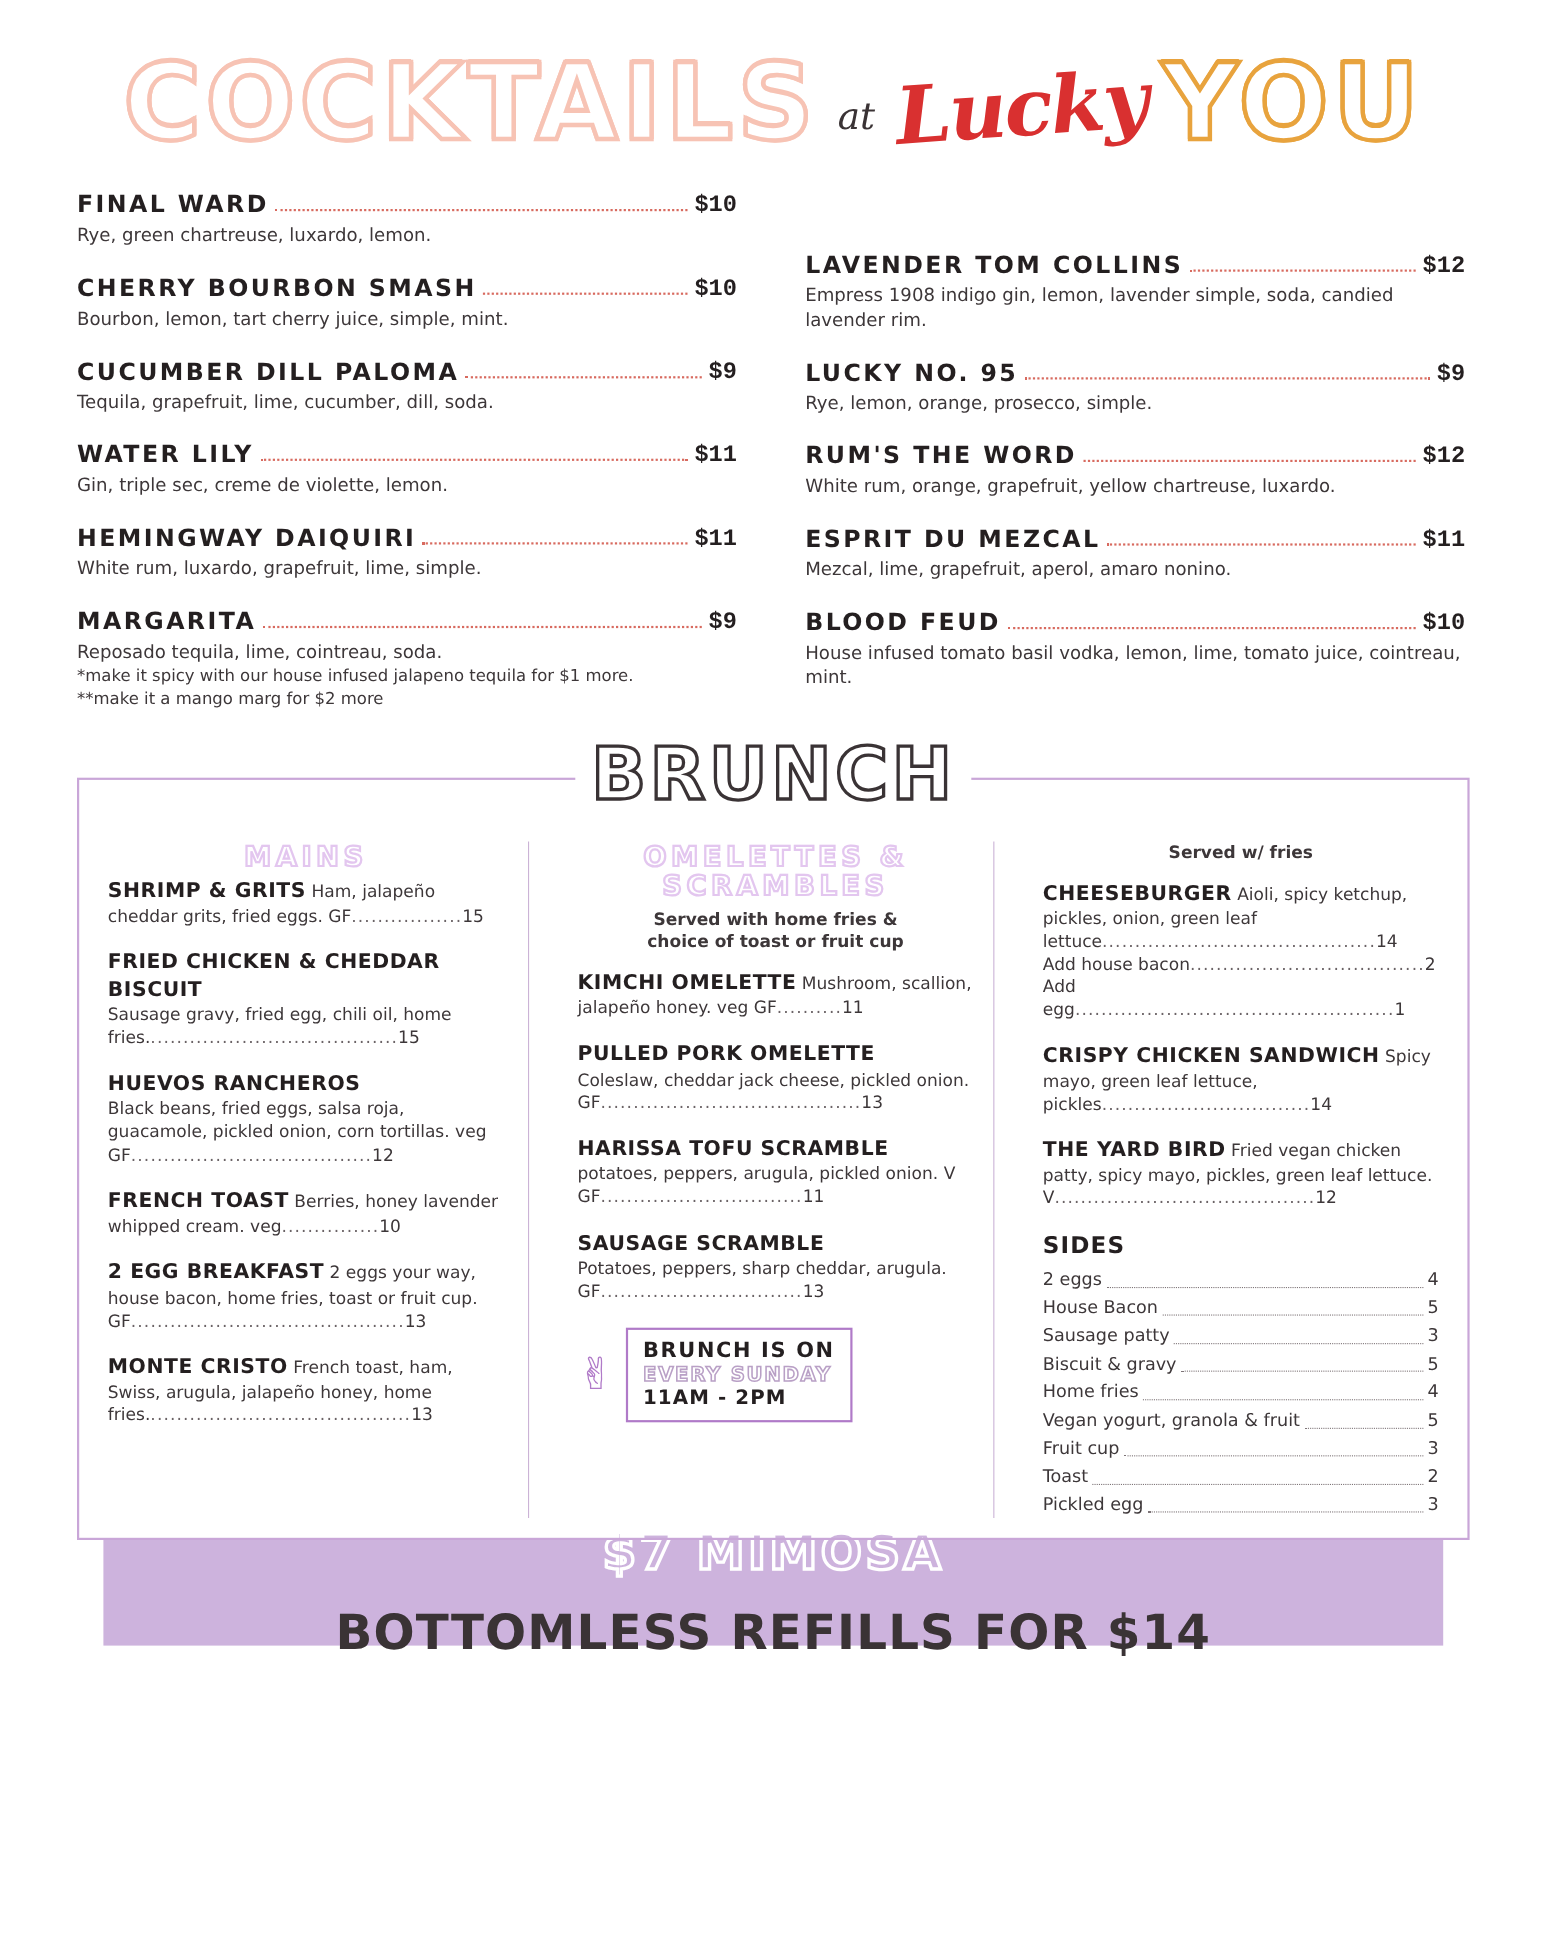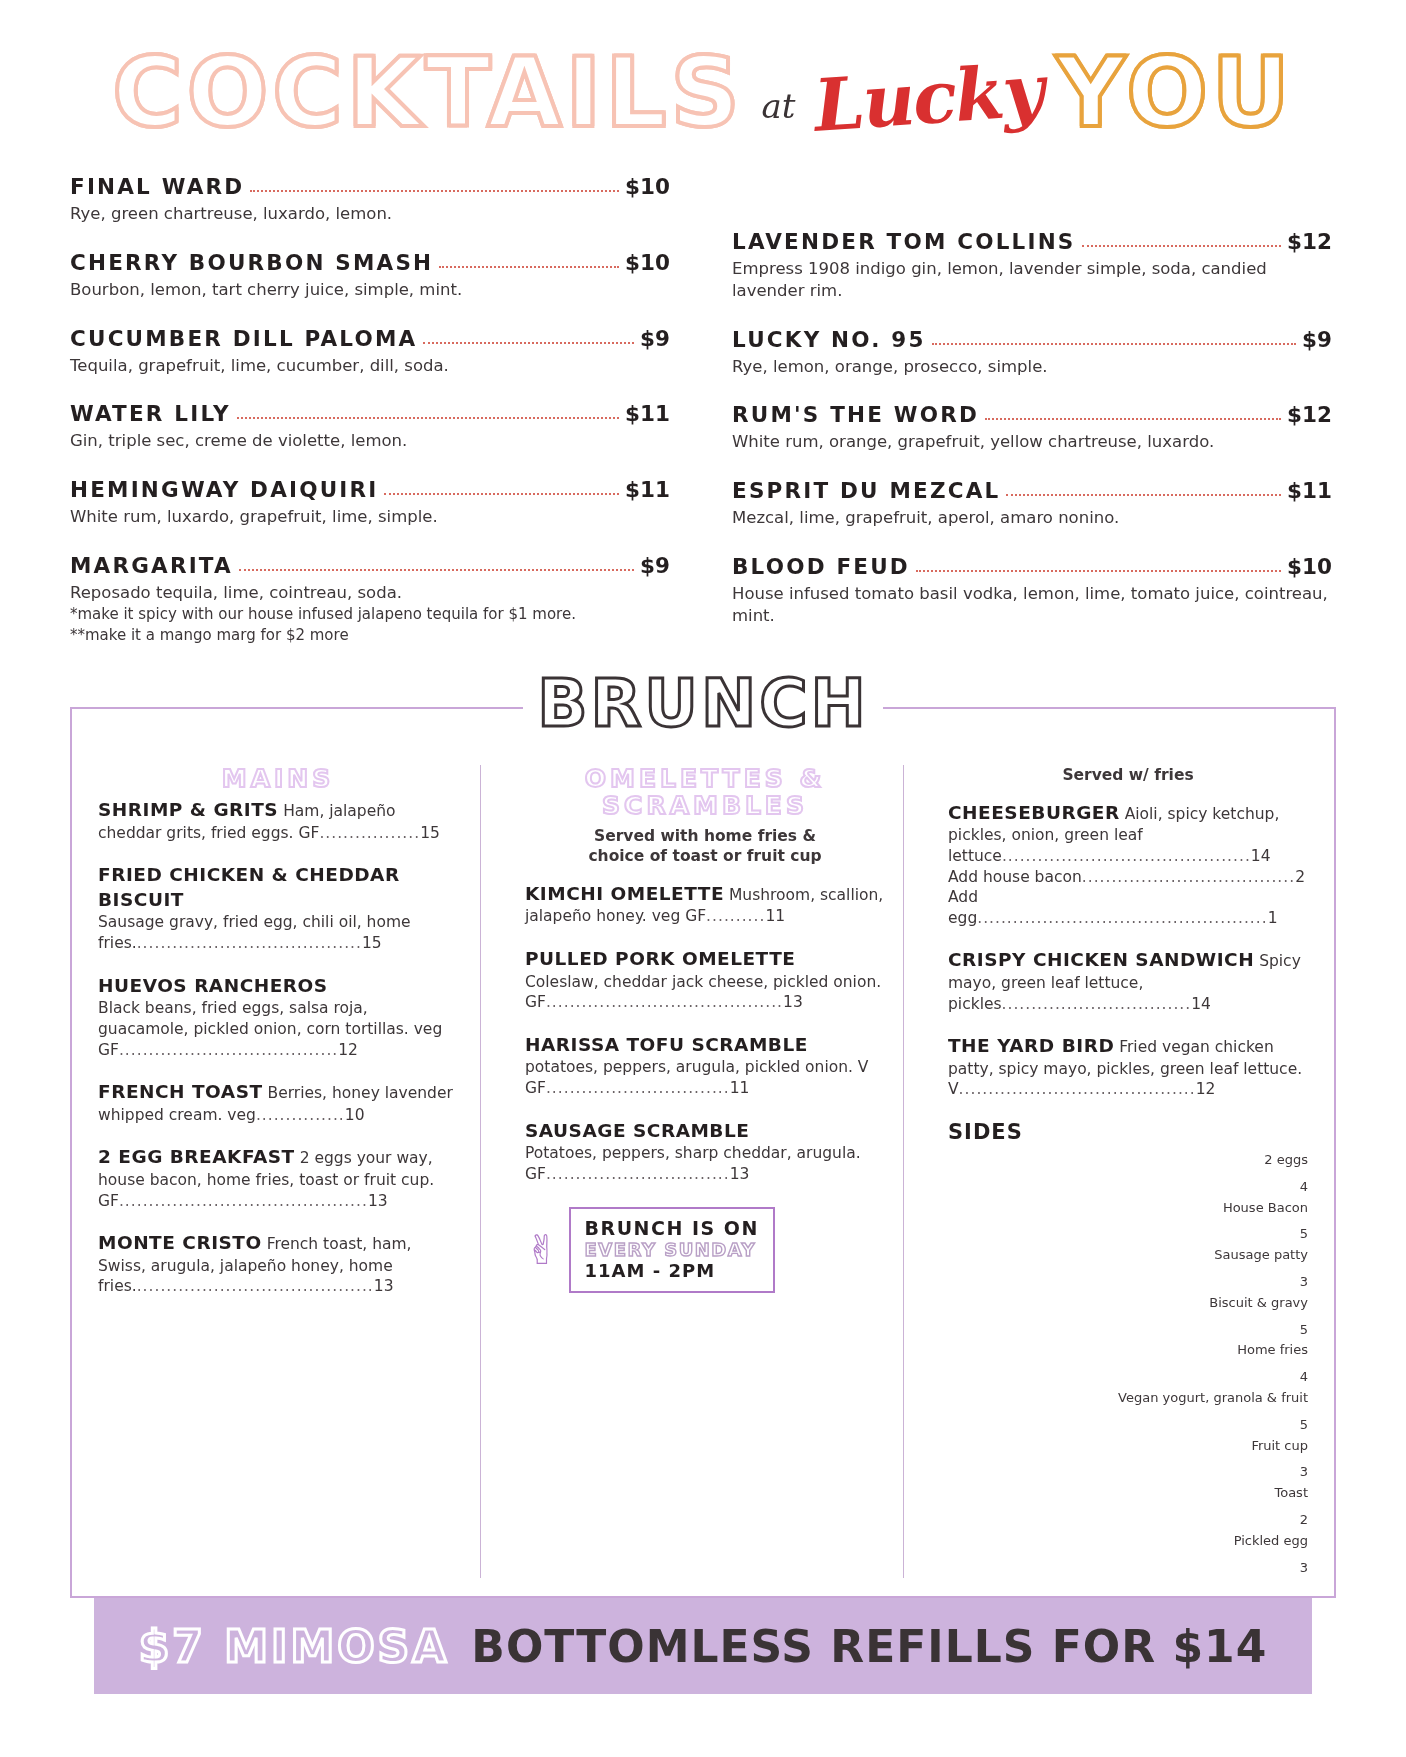--- a/index.html
+++ b/index.html
@@ -95,20 +95,21 @@
     border-bottom: 2.5px dotted #d86a5f;
     margin: 0 6px 7px 6px;
     height: 1px;
     min-width: 10px;
   }
   .drink-price {
     font-size: 21.5px;
     font-weight: bold;
     color: #241f20;
     white-space: nowrap;
+    font-family: Liberation Mono, monospace;
   }
   .drink-desc {
     font-size: 16.5px;
     color: #3d3739;
     margin-top: 4px;
     line-height: 1.32;
   }
   .drink-note {
     font-size: 15px;
     color: #3d3739;
@@ -199,24 +200,23 @@
   .sides-head {
     font-size: 21px;
     font-weight: bold;
     letter-spacing: 1px;
     color: #241f20;
     margin-bottom: 6px;
   }
   .side-row {
     display: flex;
     align-items: flex-end;
-    font-size: 13px;
+    font-size: 16px;
     color: #3d3739;
     line-height: 1.6;
-    flex-direction: column;
   }
   .side-dots {
     flex: 1;
     border-bottom: 1.5px dotted #7d7477;
     margin: 0 4px 5px 4px;
     height: 1px;
   }
 
   
   .brunch-on {
@@ -257,20 +257,21 @@
 
   
   .mimosa {
     margin: 0 94px;
     background: #cdb3dd;
     height: 96px;
     display: flex;
     align-items: center;
     justify-content: center;
     gap: 22px;
+    flex-direction: column;
   }
   .mimosa-left {
     font-size: 44px;
     font-weight: bold;
     letter-spacing: 3px;
     color: #cdb3dd;
     -webkit-text-stroke: 3px #ffffff;
     text-shadow: 0 0 0 #fff;
   }
   .mimosa-right {

